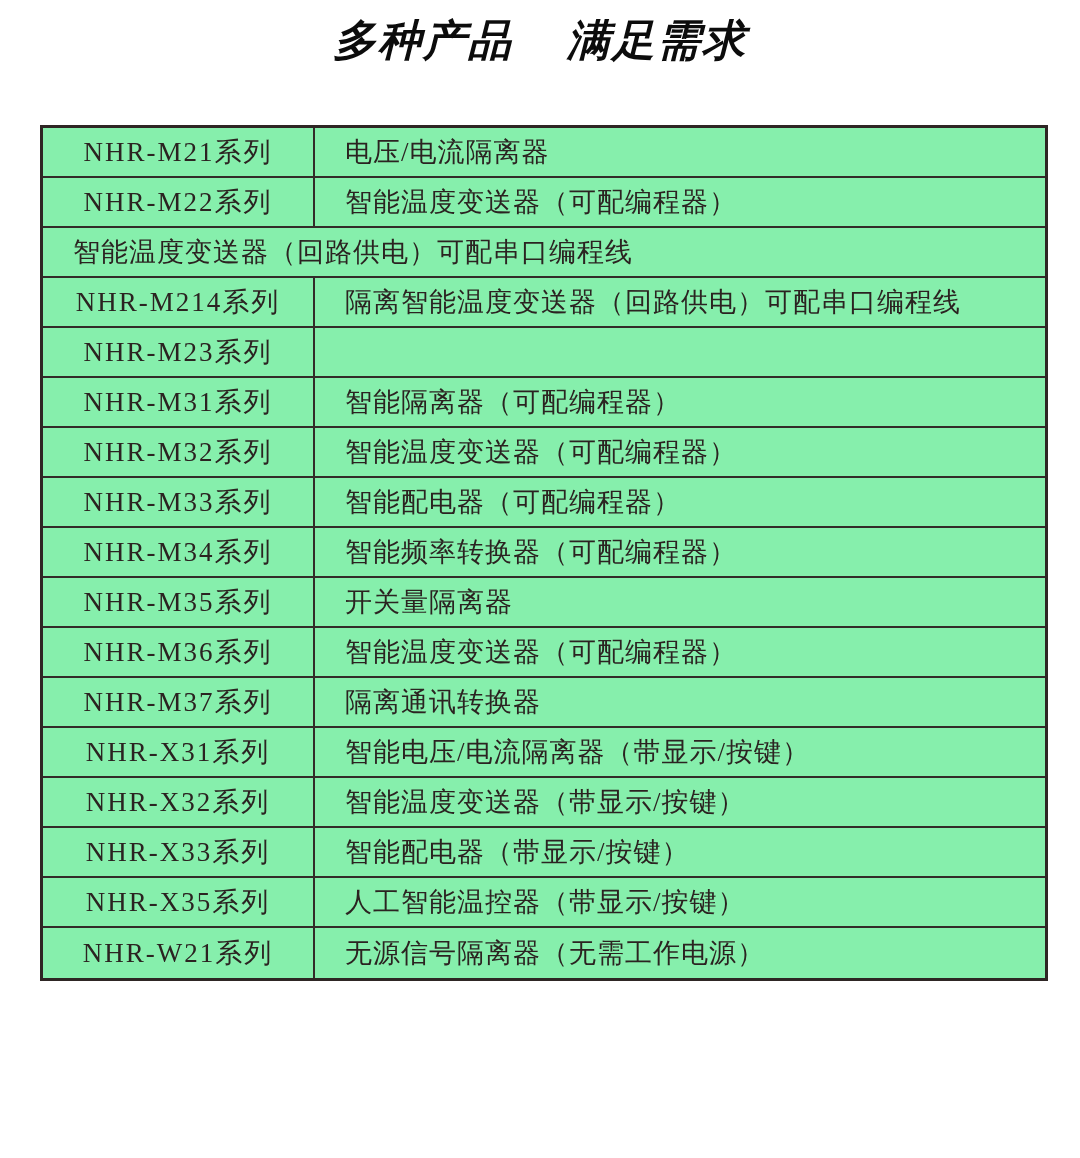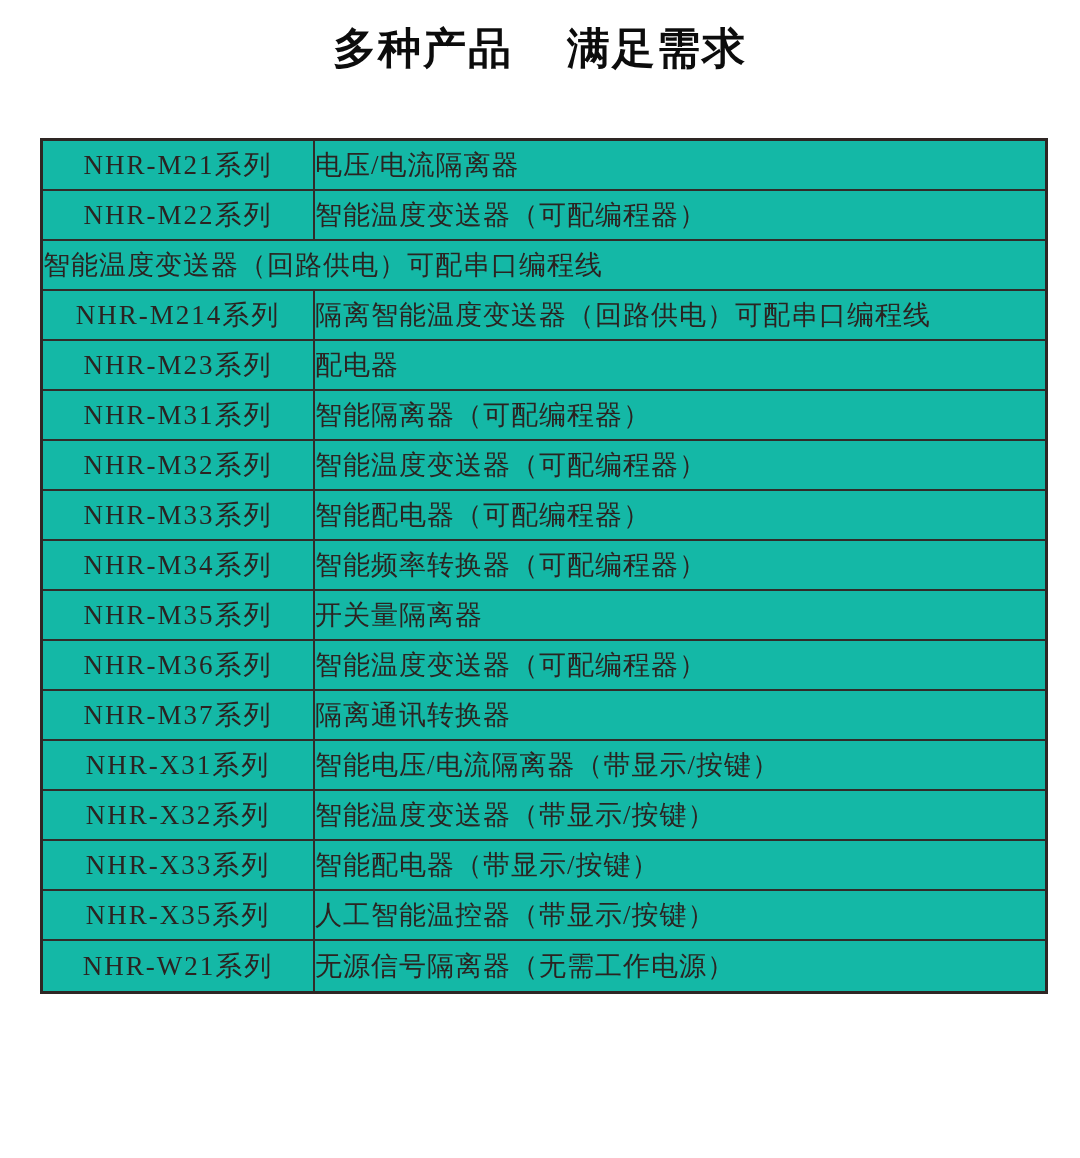--- a/index.html
+++ b/index.html
@@ -11,41 +11,41 @@
     overflow: hidden;
   }
   .page {
     position: relative;
     width: 1080px;
     height: 1158px;
     background: #ffffff;
   }
   .page-title {
     position: absolute;
-    top: 20px;
+    top: 12px;
     left: 0;
     width: 100%;
     display: flex;
     justify-content: center;
     align-items: center;
     gap: 54px;
     font-family: "Liberation Sans", "DejaVu Sans", sans-serif;
     font-weight: bold;
     font-size: 43px;
     color: #0c0c0c;
     letter-spacing: 2px;
+    font-style: italic;
   }
   .product-table {
     position: absolute;
     left: 40px;
     top: 125px;
     width: 1008px;
     border: 3px solid #2e2624;
-    background: #14b8a6;
-    margin-top: 13px;
+    background: #86efac;
   }
   .t-row {
     display: flex;
     height: 50px;
     border-bottom: 2px solid #332b29;
   }
   .t-row:last-child {
     border-bottom: none;
   }
   .cell-series {
@@ -57,20 +57,21 @@
     justify-content: center;
     font-size: 27px;
     color: #2b2321;
     letter-spacing: 2px;
     white-space: nowrap;
   }
   .cell-desc {
     flex: 1 1 auto;
     display: flex;
     align-items: center;
+    padding-left: 30px;
     font-size: 27px;
     color: #2b2321;
     letter-spacing: 1px;
     white-space: nowrap;
     overflow: hidden;
   }
 </style>
 </head>
 <body>
 
@@ -92,21 +93,20 @@
       </div>
       <div class="t-row">
         <div class="cell-desc">智能温度变送器（回路供电）可配串口编程线</div>
       </div>
       <div class="t-row">
         <div class="cell-series">NHR-M214系列</div>
         <div class="cell-desc">隔离智能温度变送器（回路供电）可配串口编程线</div>
       </div>
       <div class="t-row">
         <div class="cell-series">NHR-M23系列</div>
-        <div class="cell-desc">配电器</div>
       </div>
       <div class="t-row">
         <div class="cell-series">NHR-M31系列</div>
         <div class="cell-desc">智能隔离器（可配编程器）</div>
       </div>
       <div class="t-row">
         <div class="cell-series">NHR-M32系列</div>
         <div class="cell-desc">智能温度变送器（可配编程器）</div>
       </div>
       <div class="t-row">

